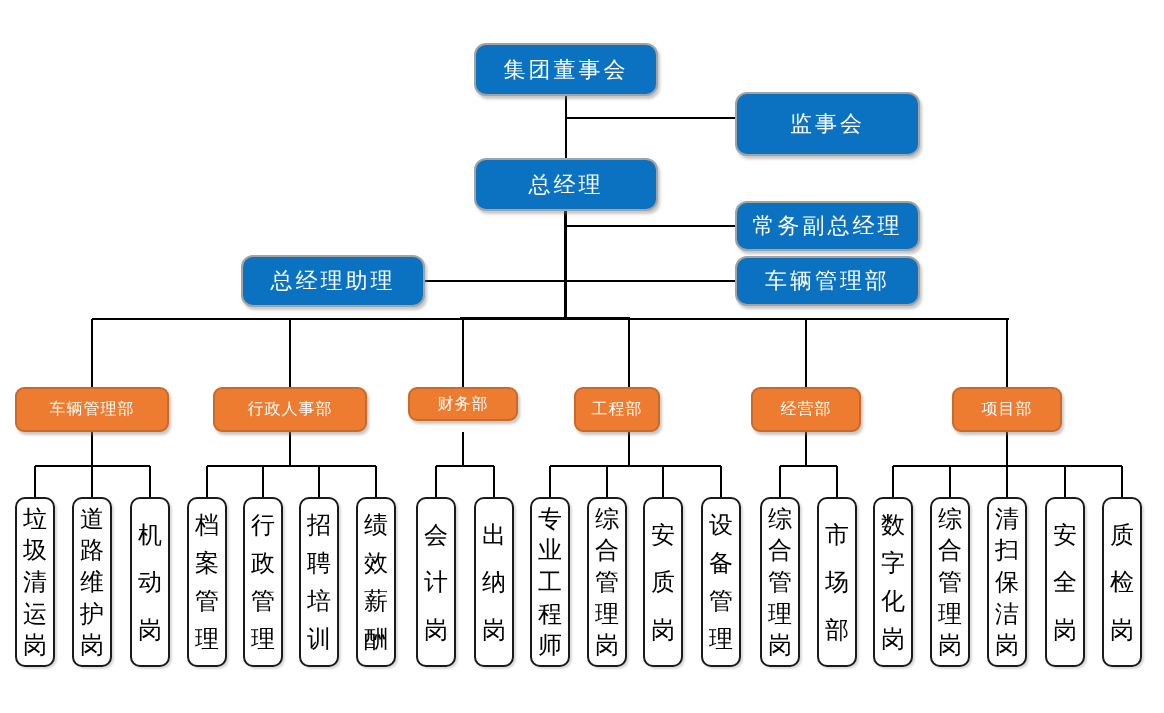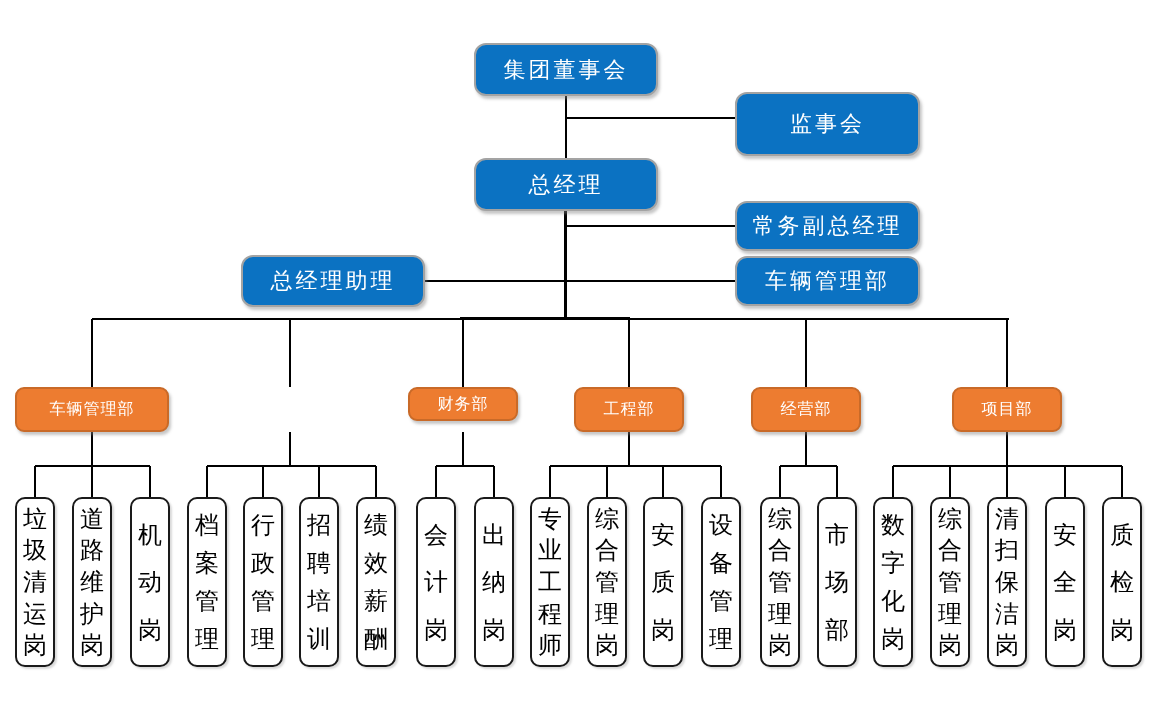--- a/index.html
+++ b/index.html
@@ -91,22 +91,23 @@
   <div class="line" style="left:1121px;top:466px;width:2px;height:31px;"></div>
 
   <div class="node" style="left:474px;top:43px;width:184px;height:53px;">集团董事会</div>
   <div class="node" style="left:735px;top:92px;width:185px;height:64px;text-align:right;">监事会</div>
   <div class="node" style="left:474px;top:158px;width:184px;height:53px;">总经理</div>
   <div class="node" style="left:735px;top:201px;width:185px;height:50px;">常务副总经理</div>
   <div class="node" style="left:241px;top:255px;width:184px;height:52px;">总经理助理</div>
   <div class="node" style="left:735px;top:256px;width:185px;height:50px;">车辆管理部</div>
 
   <div class="node dept" style="left:15px;top:387px;width:154px;height:45px;">车辆管理部</div>
+  <div class="node dept" style="left:213px;top:387px;width:154px;height:45px;">行政人事部</div>
   <div class="node dept" style="left:408px;top:387px;width:110px;height:34px;">财务部</div>
-  <div class="node dept" style="left:574px;top:387px;width:110px;height:45px;">工程部</div>
+  <div class="node dept" style="left:574px;top:387px;width:86px;height:45px;">工程部</div>
   <div class="node dept" style="left:952px;top:387px;width:110px;height:45px;">项目部</div>
   <div class="node dept" style="left:751px;top:387px;width:110px;height:45px;">经营部</div>
 
   <div class="pos vchars" style="left:15px;">
       <span>垃</span>
       <span>圾</span>
       <span>清</span>
       <span>运</span>
       <span>岗</span>
     </div>

